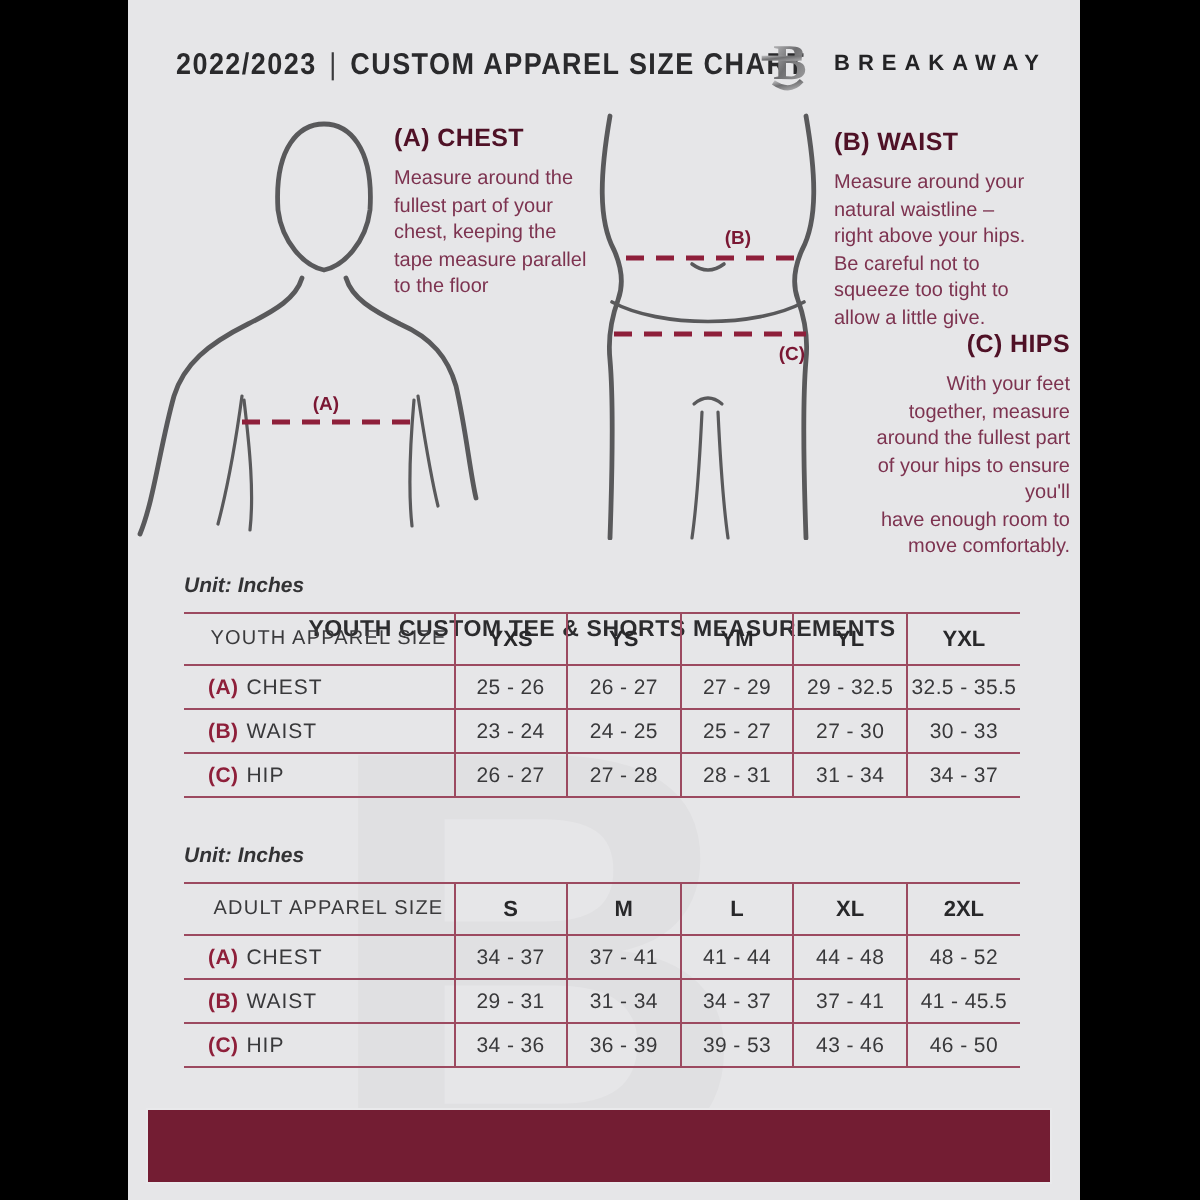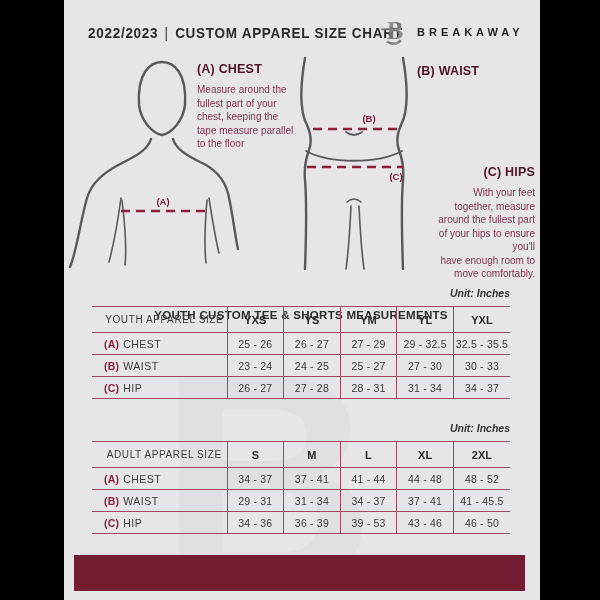--- a/index.html
+++ b/index.html
@@ -25,21 +25,21 @@
   .guide h3 { font-size:12.5px; font-weight:bold; color:#4f1126; letter-spacing:0.2px; }
   .guide p  { margin-top:7px; font-size:10px; color:#7d3350;
               line-height:13.5px; white-space:pre-line; }
   .guide-a { left:133px; top:62px; }
   .guide-b { left:353px; top:64px; }
   .guide-c { left:353px; top:165px;text-align:right; }
 
   
   .tbl-title { position:absolute; left:28px; width:418px; z-index:1; text-align:center;
                font-weight:bold; font-size:11.5px; letter-spacing:0.3px; color:#2c2c2e;margin-top:36px; }
-  .tbl-unit  { position:absolute; left:28px; width:418px; z-index:1; text-align:right;
+  .tbl-unit  { position:absolute; left:28px; width:418px; z-index:1; text-align:left;
                font-weight:bold; font-style:italic; font-size:10.5px; color:#333335; }
 
   
   table.sizes { position:absolute; left:28px; width:418px; z-index:1;
                 border-collapse:collapse; table-layout:fixed;
                 border-top:1.6px solid #9c4a60; border-bottom:1.6px solid #9c4a60; }
   table.sizes th, table.sizes td { border-bottom:1.6px solid #9c4a60; }
   table.sizes th:not(:first-child), table.sizes td:not(:first-child){ border-left:1.2px solid #9c4a60; }
   table.sizes th { height:26px; font-size:11px; font-weight:bold; color:#28282a; text-align:center; }
   table.sizes th.size-col { font-weight:normal; font-size:10px; letter-spacing:0.6px;
@@ -118,20 +118,26 @@
     <div class="guide guide-a">
       <h3>(A) CHEST</h3>
       <p>Measure around the
 fullest part of your
 chest, keeping the
 tape measure parallel
 to the floor</p>
     </div>
     <div class="guide guide-b">
       <h3>(B) WAIST</h3>
+      <p>Measure around your
+natural waistline –
+right above your hips.
+Be careful not to
+squeeze too tight to
+allow a little give.</p>
     </div>
     <div class="guide guide-c">
       <h3>(C) HIPS</h3>
       <p>With your feet
 together, measure
 around the fullest part
 of your hips to ensure
 you'll
 have enough room to
 move comfortably.</p>

